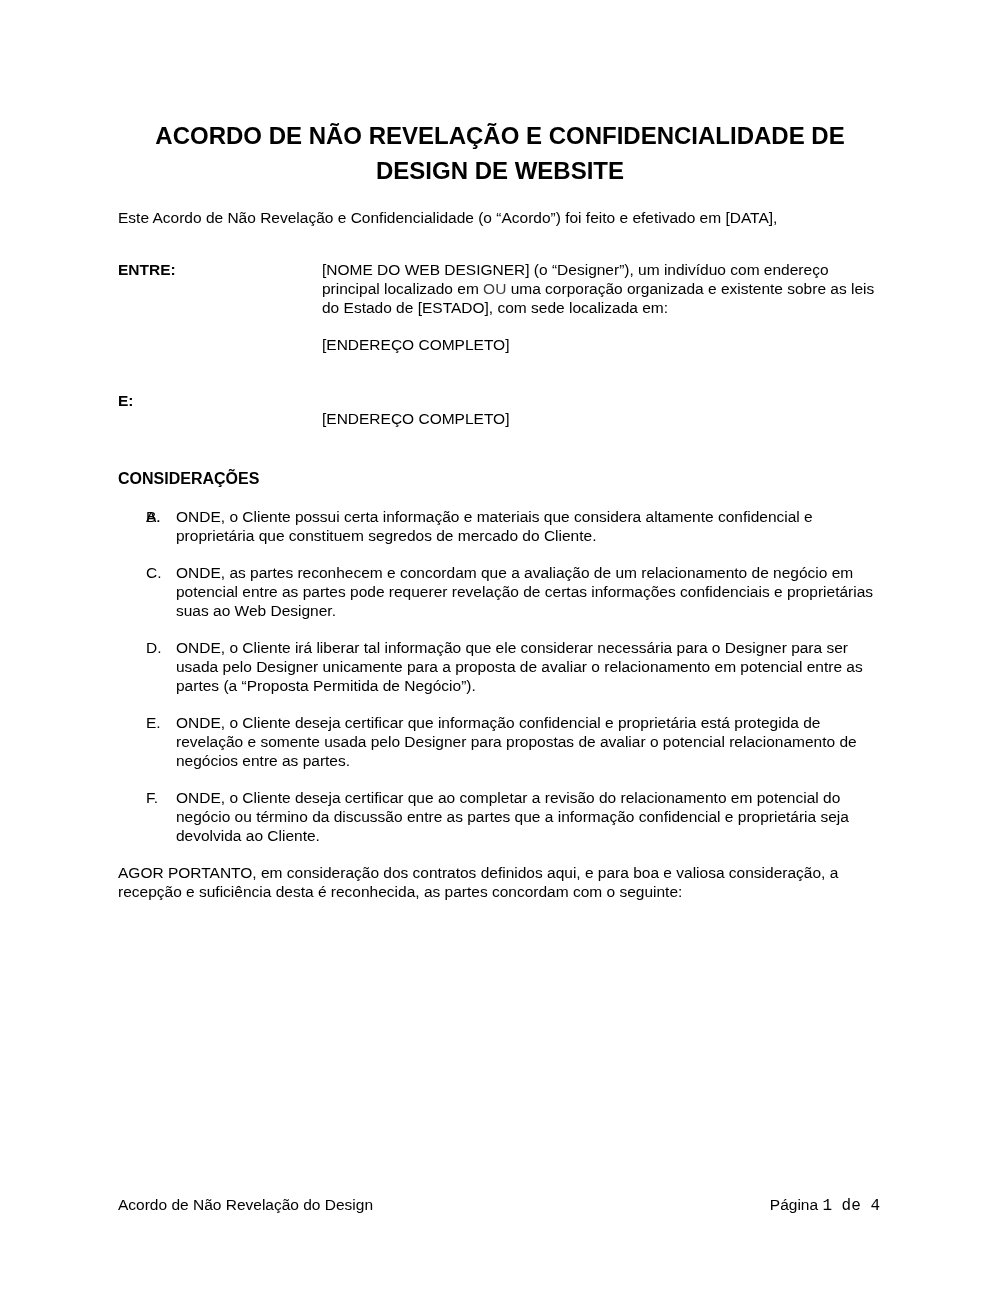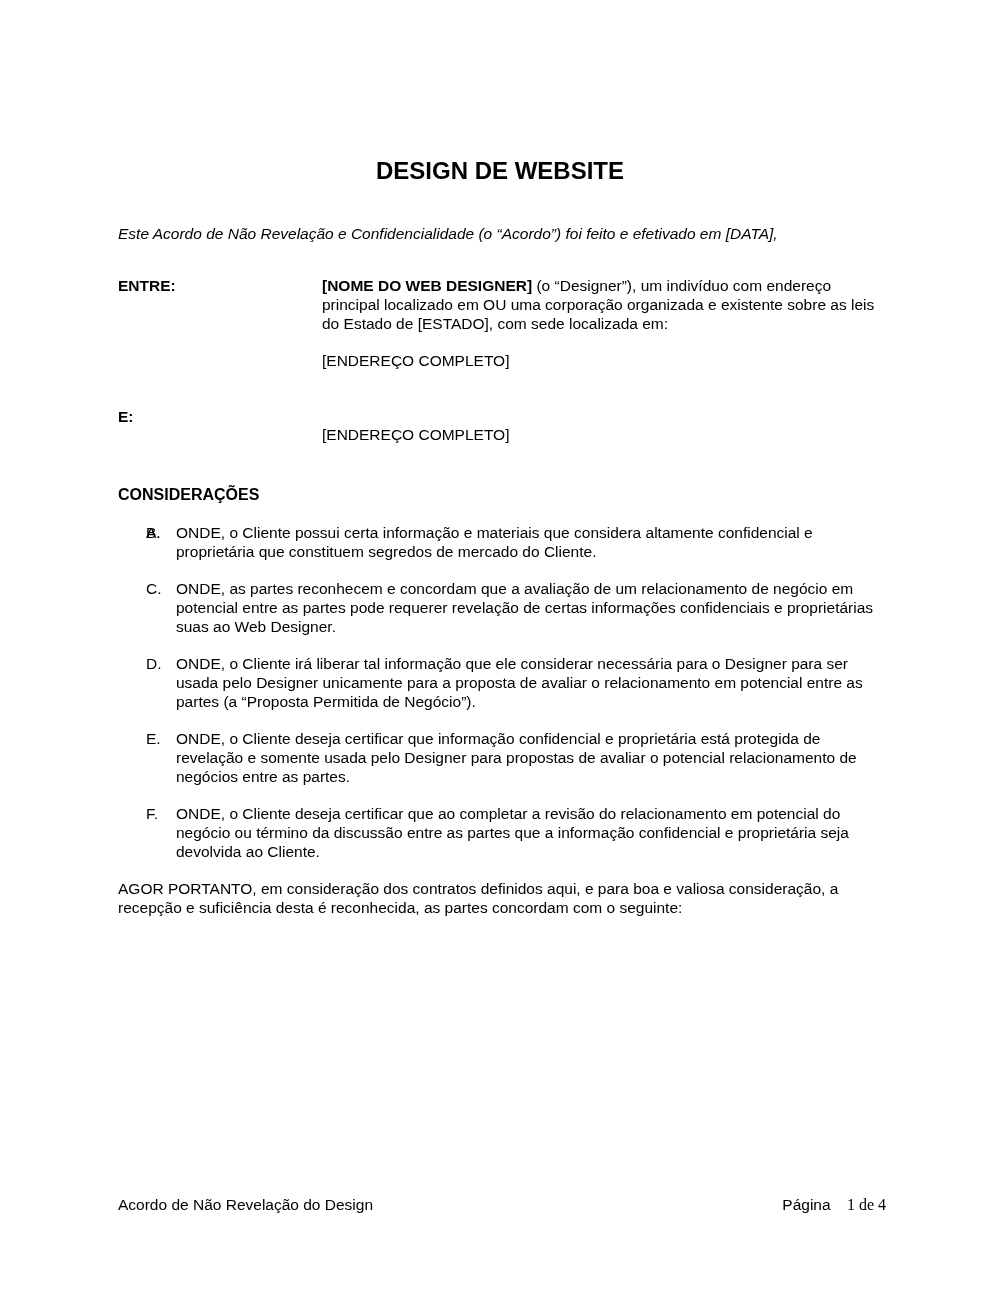--- a/index.html
+++ b/index.html
@@ -16,51 +16,51 @@
     line-height: 19px;
     overflow: hidden;
   }
   .content { padding: 118px 118px 0 118px; }
   .doc-title {
     font-size: 24px;
     line-height: 35px;
     font-weight: bold;
     text-align: center;
   }
-  .intro { margin-top: 36px; font-style: italic; }
+  .intro { margin-top: 20px; }
   .party { display: flex; margin-top: 33px; gap: 17px; }
   .party.second { margin-top: 37px; }
   .party-label { flex: none; width: 187px; font-weight: bold; }
   .party-body { flex: 1; }
   .party-address { margin-top: 18px; }
-  .bold { font-weight: bold; }
-  .muted { color: #000000; }
+  .bold { font-weight: normal; }
+  .muted { color: #404040; }
   .considerations-heading { margin-top: 41px; font-weight: bold; }
   .clist { margin-top: 19px; }
   .citem { position: relative; padding-left: 58px; margin-bottom: 18px; }
   .citem-letter { position: absolute; left: 28px; top: 0; }
   .closing { }
   .footer {
     position: absolute;
     left: 118px;
-    right: 114px;
+    right: 120px;
     top: 1195px;
     display: flex;
     justify-content: space-between;
     align-items: baseline;
   }
-  .page-num-value { font-family: Liberation Serif, serif; font-size: 16px; margin-left: 12px; }
+  .page-num-value { font-family: Liberation Mono, monospace; font-size: 16px; }
 </style>
 </head>
 <body>
 
 <div class="page">
   <div class="content">
 
-    <h1 class="doc-title"><br><span>DESIGN DE WEBSITE</span></h1>
+    <h1 class="doc-title"><span>ACORDO DE NÃO REVELAÇÃO E CONFIDENCIALIDADE DE</span><br><span>DESIGN DE WEBSITE</span></h1>
 
     <p class="intro">Este Acordo de Não Revelação e Confidencialidade (o “Acordo”) foi feito e efetivado em [DATA],</p>
 
     <section class="party">
       <div class="party-label">ENTRE:</div>
       <div class="party-body">
         <p><span class="bold">[NOME DO WEB DESIGNER]</span><span> (o “Designer”), um indivíduo com endereço principal localizado em </span><span class="muted">OU</span><span> uma corporação organizada e existente sobre as leis do Estado de [ESTADO], com sede localizada em:</span></p>
         <p class="party-address">[ENDEREÇO COMPLETO]</p>
       </div>
     </section>

